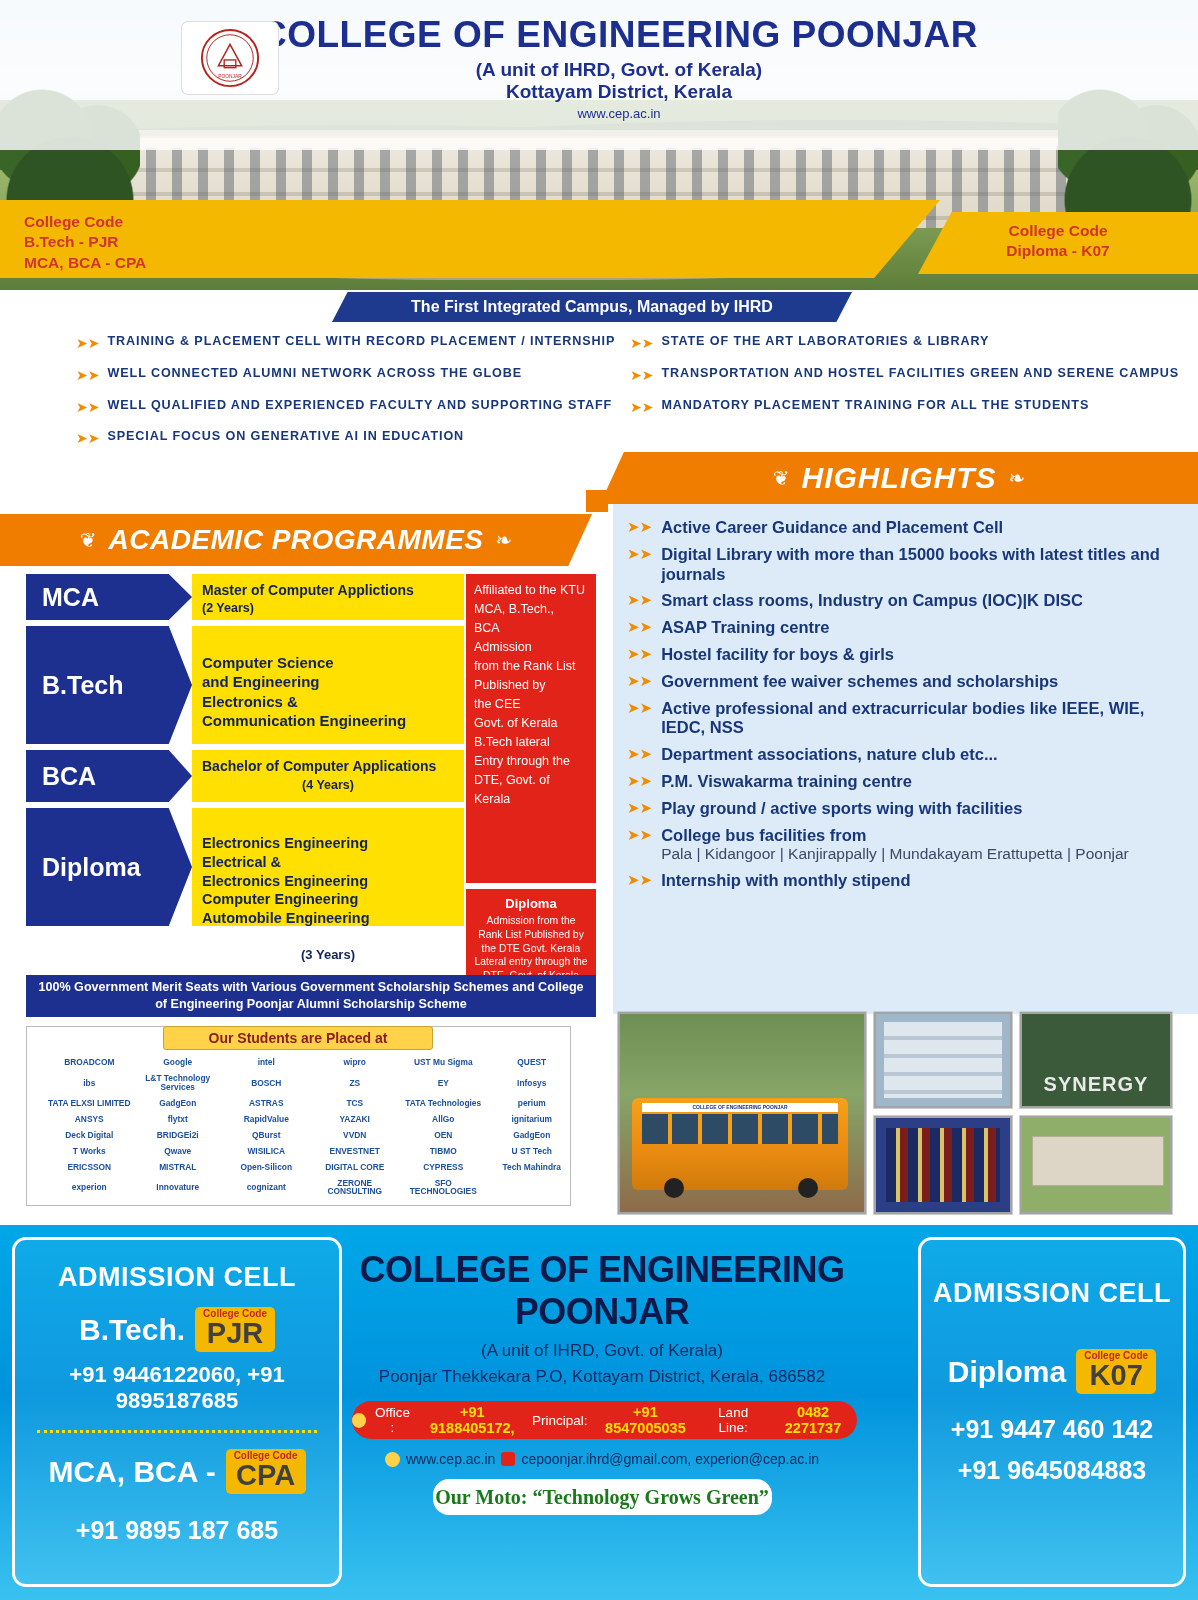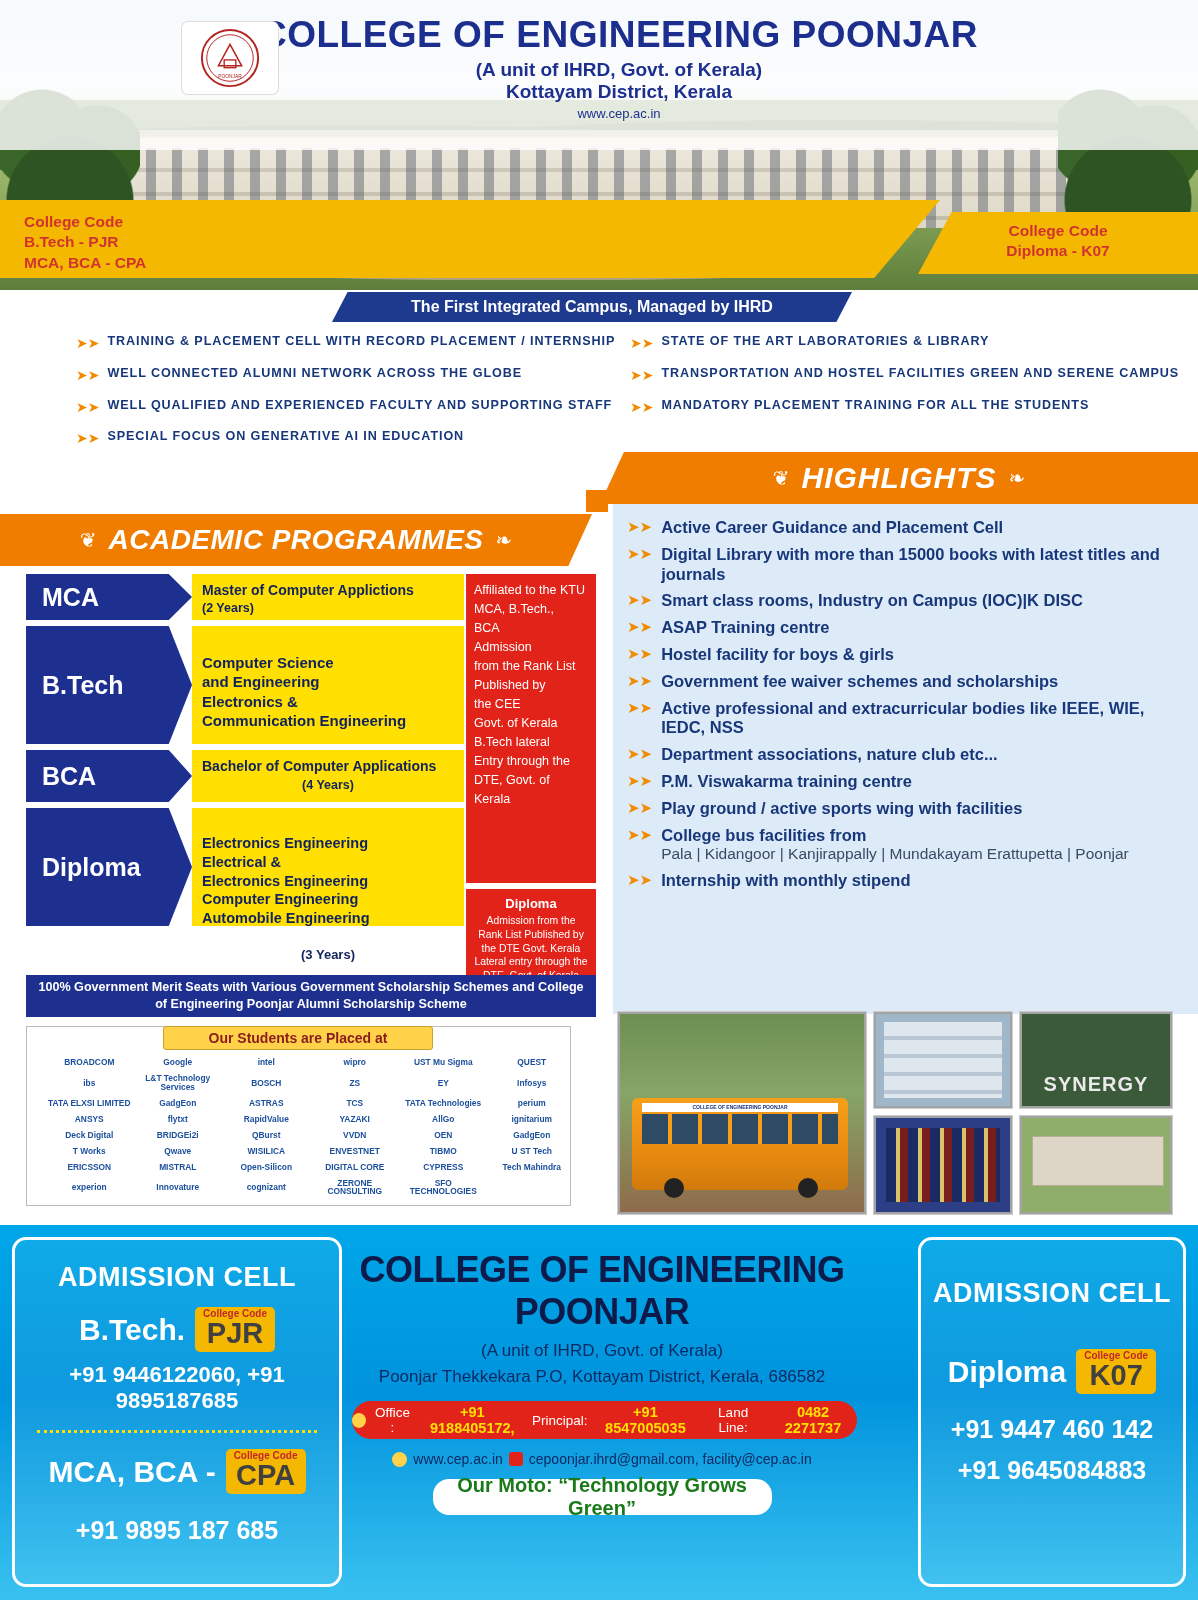--- a/index.html
+++ b/index.html
@@ -257,21 +257,21 @@
   .fc-pill {
     margin:14px auto 0; width:505px; height:38px; background:#e2231a; border-radius:20px;
     display:flex; align-items:center; justify-content:center; gap:6px;
     color:#fff; font-size:13.5px;
   }
   .fc-pill b { color:#ffe000; font-size:14.5px; }
   .fc-mail { margin-top:12px; font-size:14px; color:#0d2a63; display:flex; align-items:center; justify-content:center; gap:6px;}
   .fc-moto {
     margin:12px auto 0; width:339px; height:36px; background:#ffffff; border-radius:16px;
     display:flex; align-items:center; justify-content:center;
-    color:#1a7a1a; font-size:20px; font-weight:bold;
+    color:#1a7a1a; font-size:20px; font-weight:bold;font-family:Liberation Serif, serif;
   }
   .ico-circle {
     width:15px; height:15px; border-radius:50%; background:#ffd24a; display:inline-block;
   }
   .ico-sq { width:14px; height:14px; border-radius:3px; background:#e2231a; display:inline-block; }
 </style>
 </head>
 <body>
 
 <div class="header">
@@ -591,21 +591,21 @@
       <b>+91 9188405172,</b>
       <span>Principal:</span>
       <b>+91 8547005035</b>
       <span>Land Line:</span>
       <b>0482 2271737</b>
     </div>
     <div class="fc-mail">
       <span class="ico-circle"></span>
       <span>www.cep.ac.in</span>
       <span class="ico-sq"></span>
-      <span>cepoonjar.ihrd@gmail.com, facility@cep.ac.in</span>
+      <span>cepoonjar.ihrd@gmail.com, experion@cep.ac.in</span>
     </div>
     <div class="fc-moto">Our Moto: “Technology Grows Green”</div>
   </div>
 
   <div class="adm-card adm-right">
     <div class="adm-title" style="margin-top:38px;">ADMISSION CELL</div>
     <div class="adm-row" style="margin-top:40px;">
       <span class="adm-prog">Diploma</span>
       <span class="code-chip">
         <span class="lbl">College Code</span>

